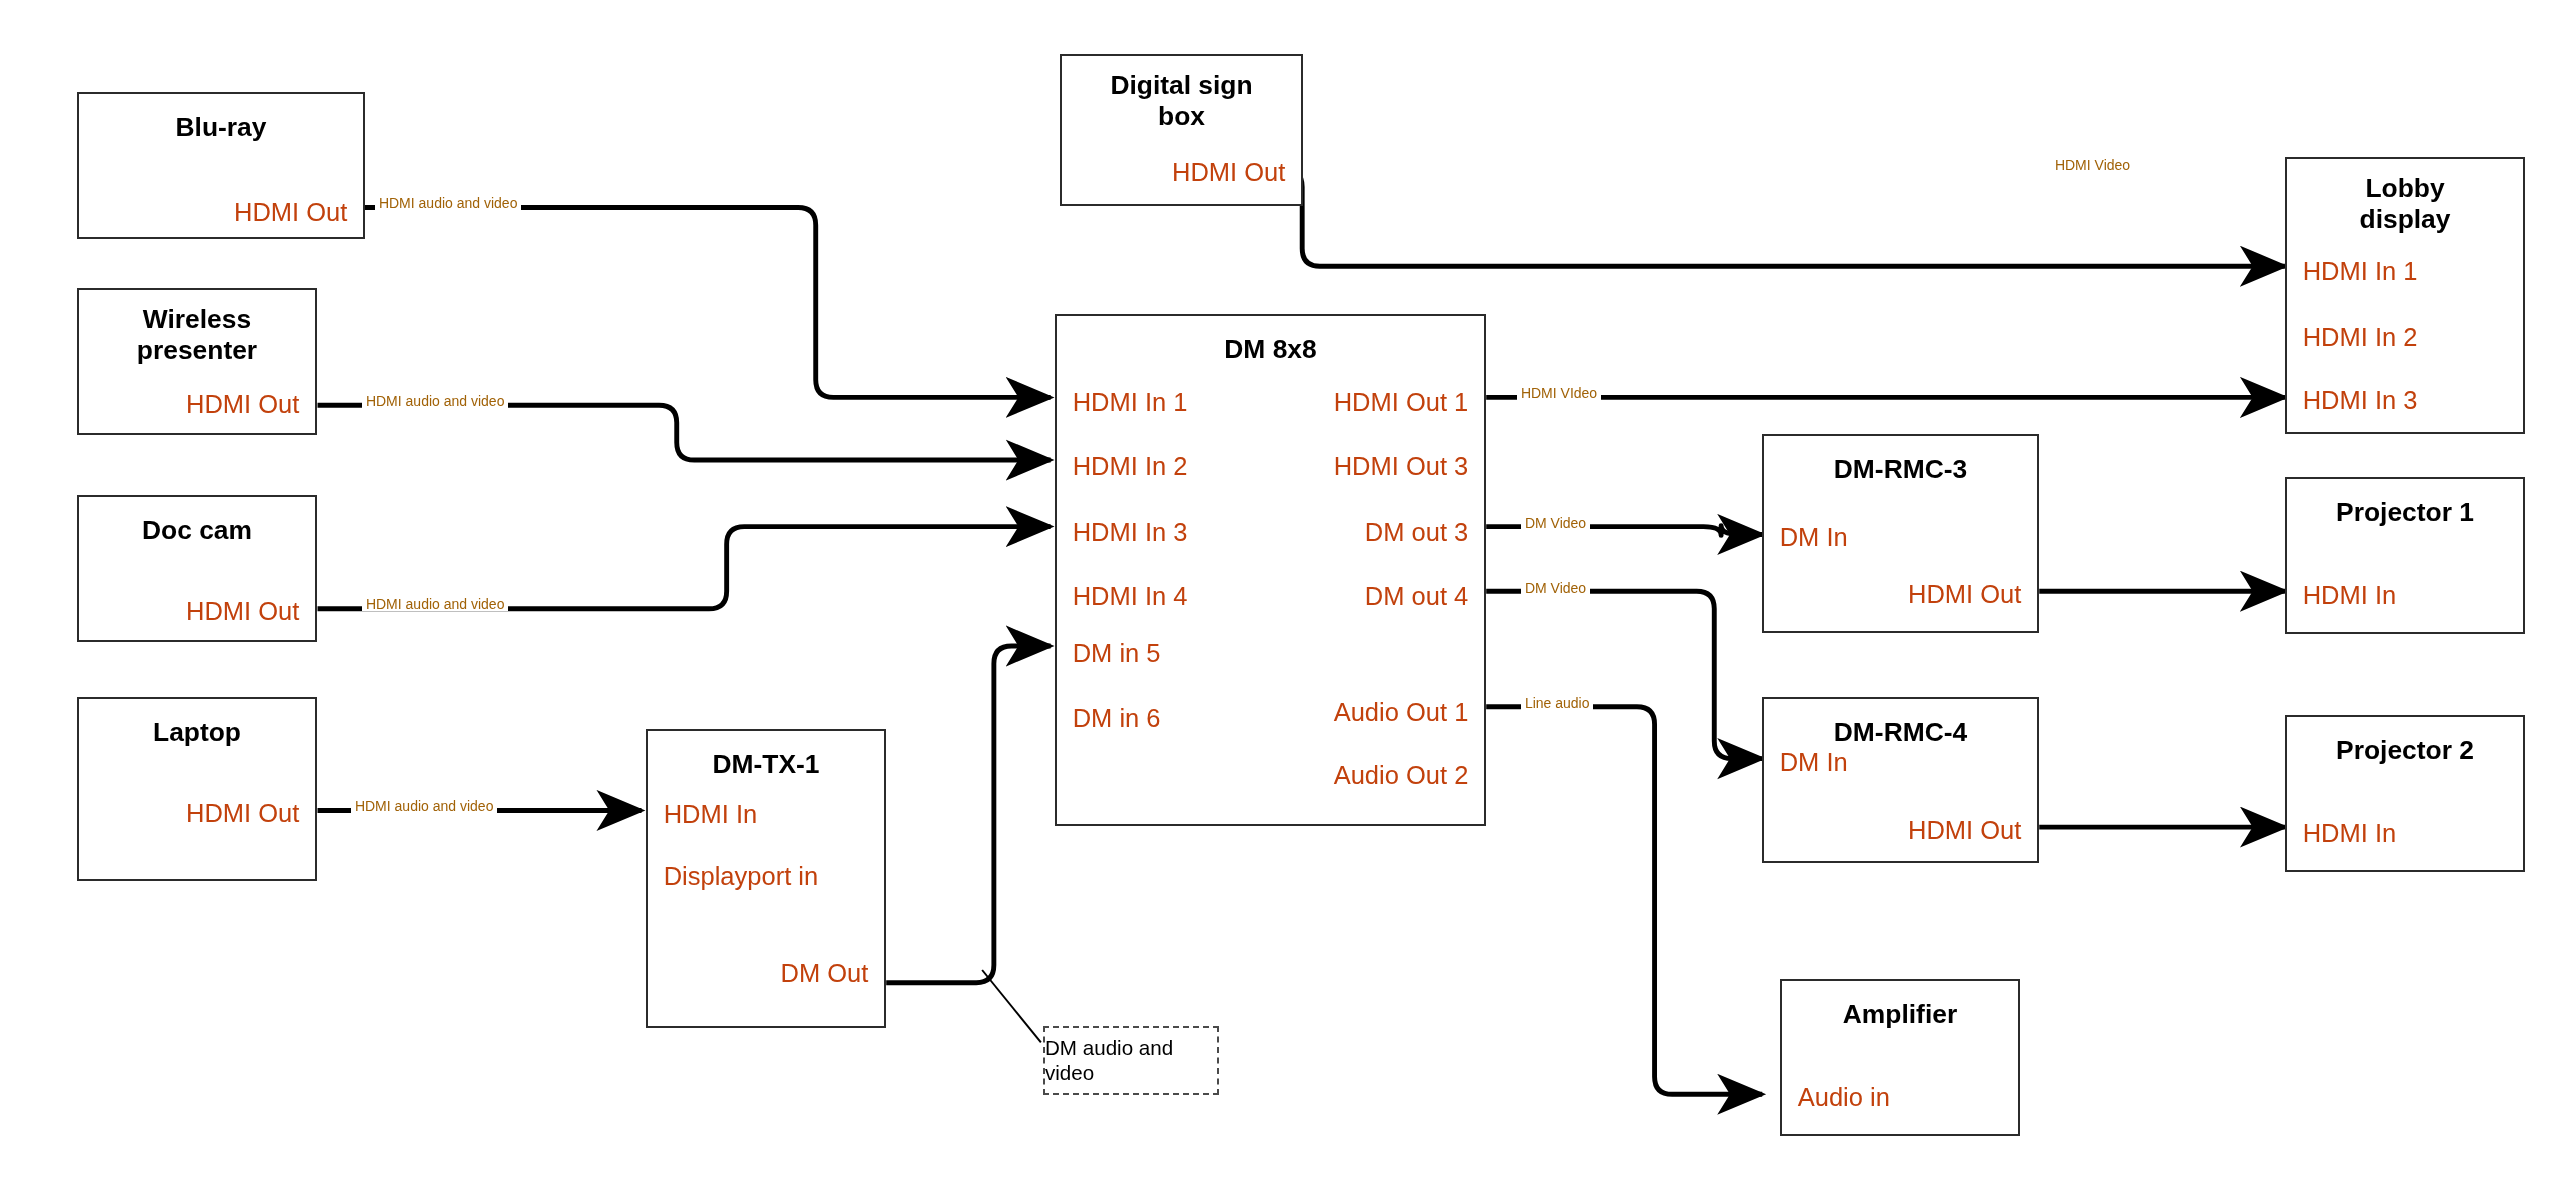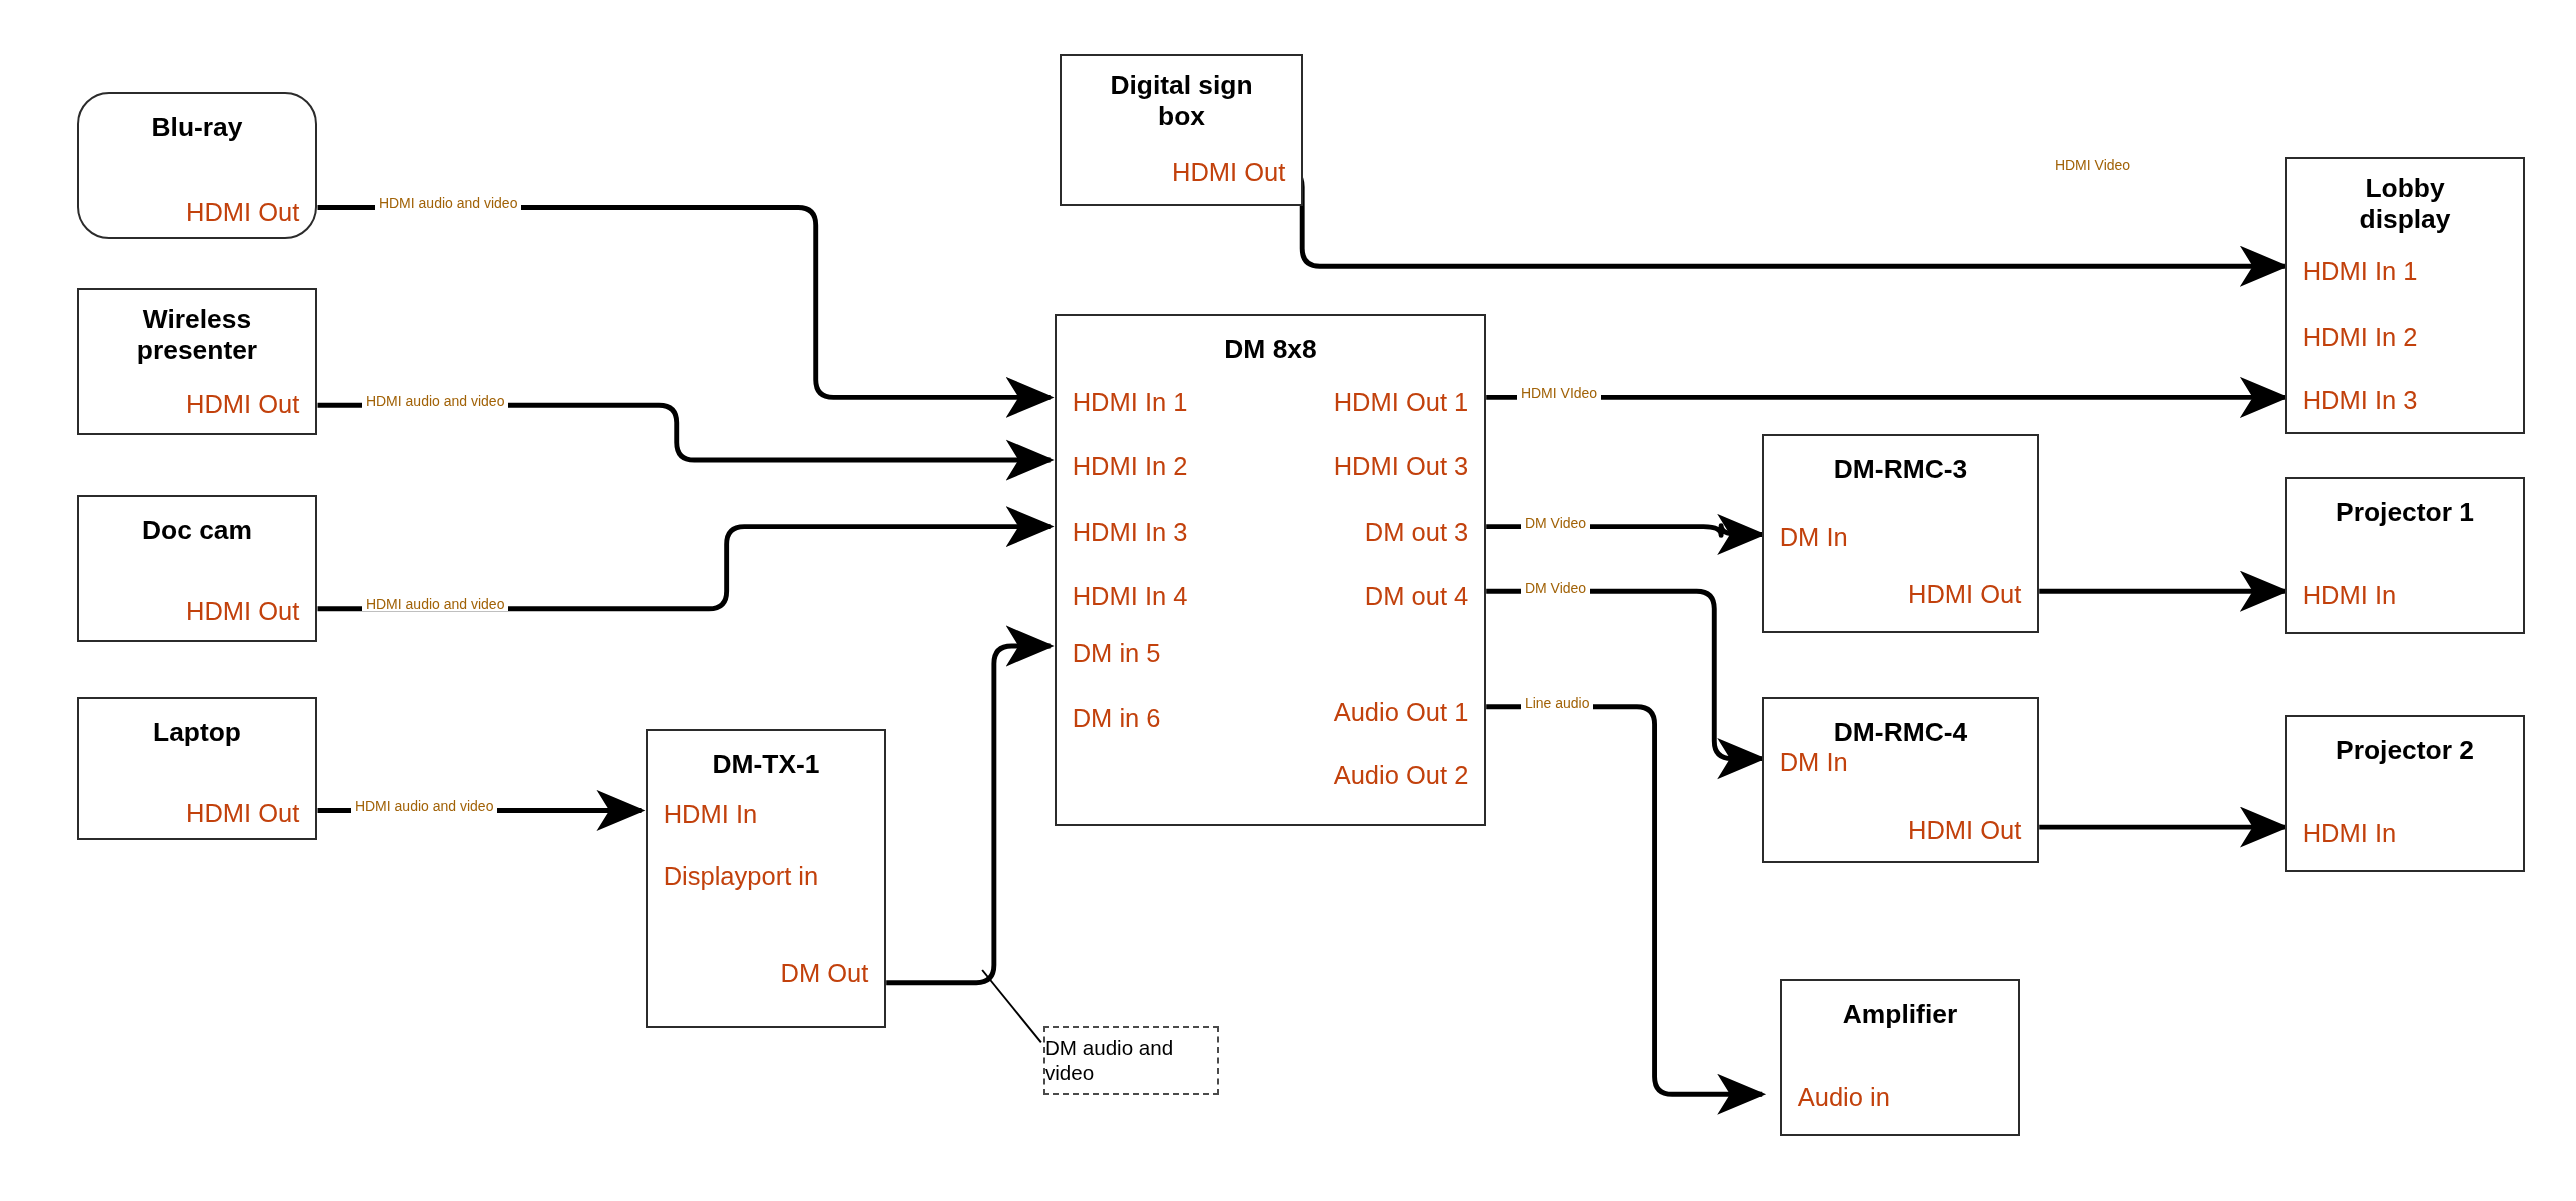--- a/index.html
+++ b/index.html
@@ -112,37 +112,37 @@
       <path d="M1518,604 L1733,604 Q1751,604 1751,622 L1751,757 Q1751,775 1769,775 L1800,775" marker-end="url(#arrow)"></path>
 
       <path d="M1518,722 L1672,722 Q1690,722 1690,740 L1690,1100 Q1690,1118 1708,1118 L1800,1118" marker-end="url(#arrow)"></path>
 
       <path d="M2083,604 L2334,604" marker-end="url(#arrow)"></path>
 
       <path d="M2083,845 L2334,845" marker-end="url(#arrow)"></path>
     </g>
   </svg>
 
-  <div class="node" style="left:77px; top:92px; width:240px; height:147px;border-radius:32px;">
+  <div class="node" style="left:77px; top:92px; width:288px; height:147px;">
     <div class="node-title" style="top:17.6px;">Blu-ray</div>
     <div class="port right" style="top:104px;">HDMI Out</div>
   </div>
 
   <div class="node" style="left:77px; top:288px; width:240px; height:147px;">
     <div class="node-title" style="top:13.7px;">Wireless</div>
     <div class="node-title" style="top:45px;">presenter</div>
     <div class="port right" style="top:100px;">HDMI Out</div>
   </div>
 
   <div class="node" style="left:77px; top:495px; width:240px; height:147px;">
     <div class="node-title" style="top:17.6px;">Doc cam</div>
     <div class="port right" style="top:100px;">HDMI Out</div>
   </div>
 
-  <div class="node" style="left:77px; top:697px; width:240px; height:143px;">
+  <div class="node" style="left:77px; top:697px; width:240px; height:184px;">
     <div class="node-title" style="top:17.6px;">Laptop</div>
     <div class="port right" style="top:100px;">HDMI Out</div>
   </div>
 
   <div class="node" style="left:646px; top:729px; width:240px; height:299px;">
     <div class="node-title" style="top:17.6px;">DM-TX-1</div>
     <div class="port left" style="top:69px;">HDMI In</div>
     <div class="port left" style="top:131px;">Displayport in</div>
     <div class="port right" style="top:228px;">DM Out</div>
   </div>

